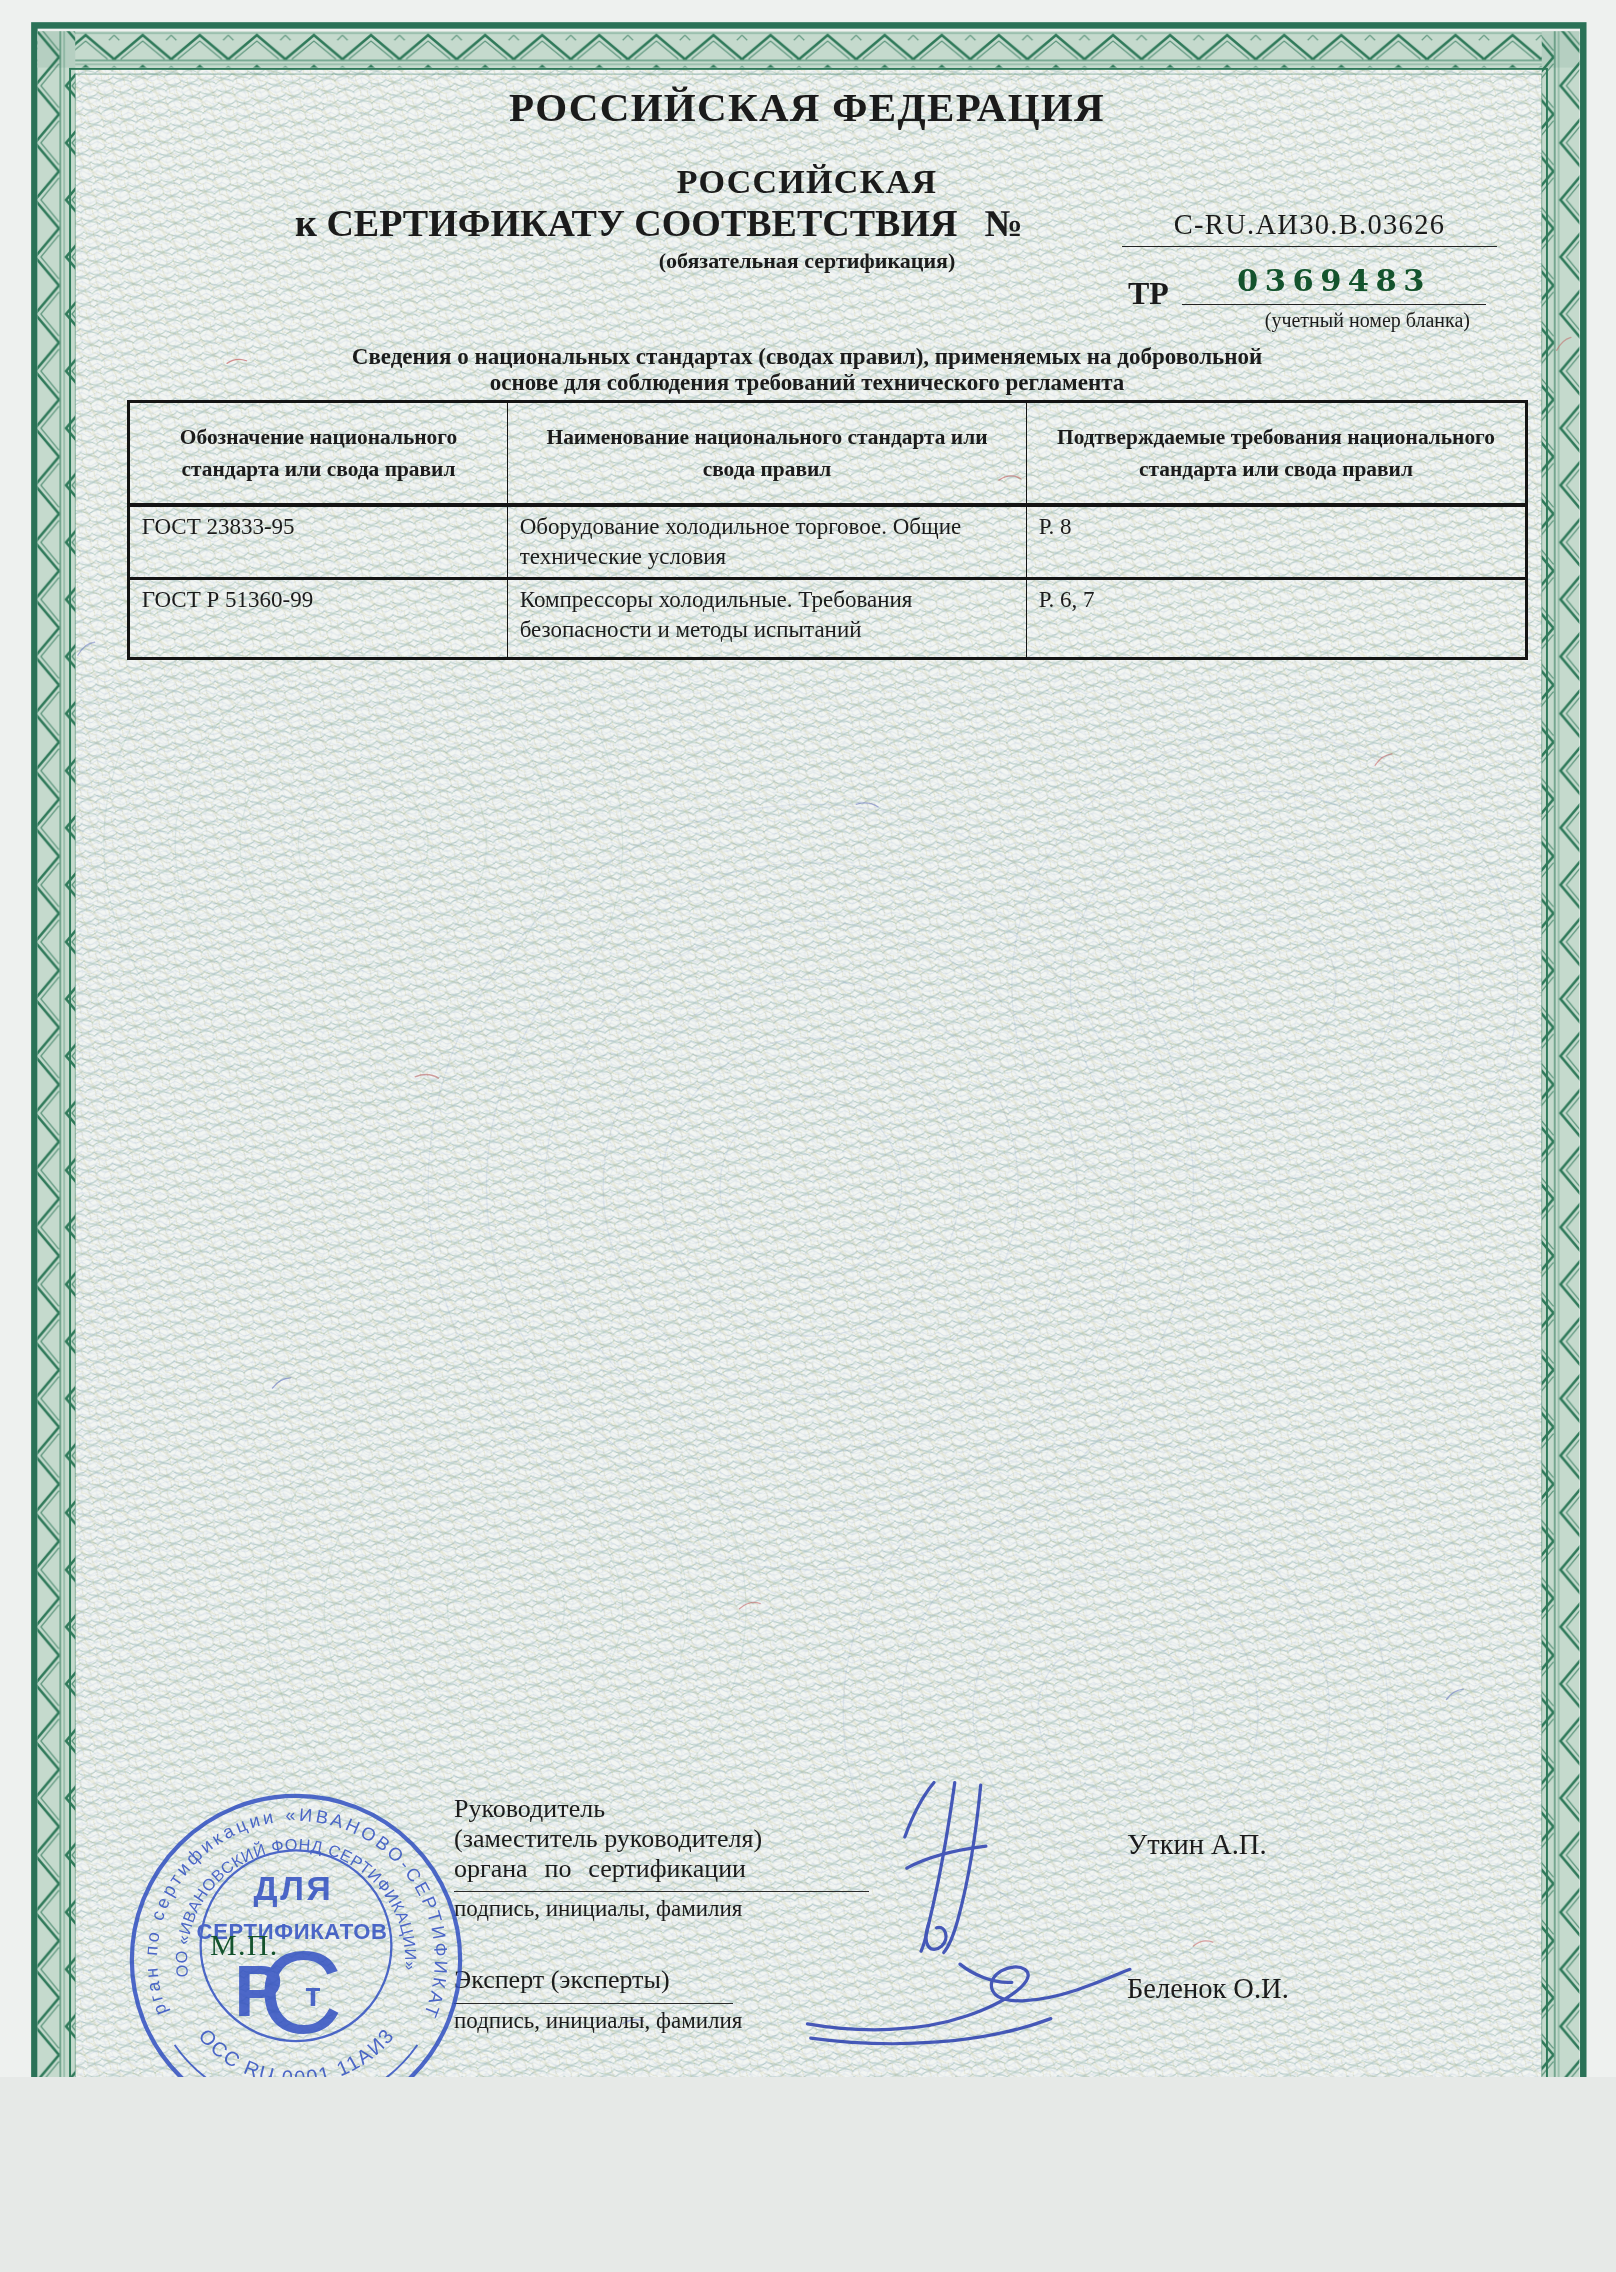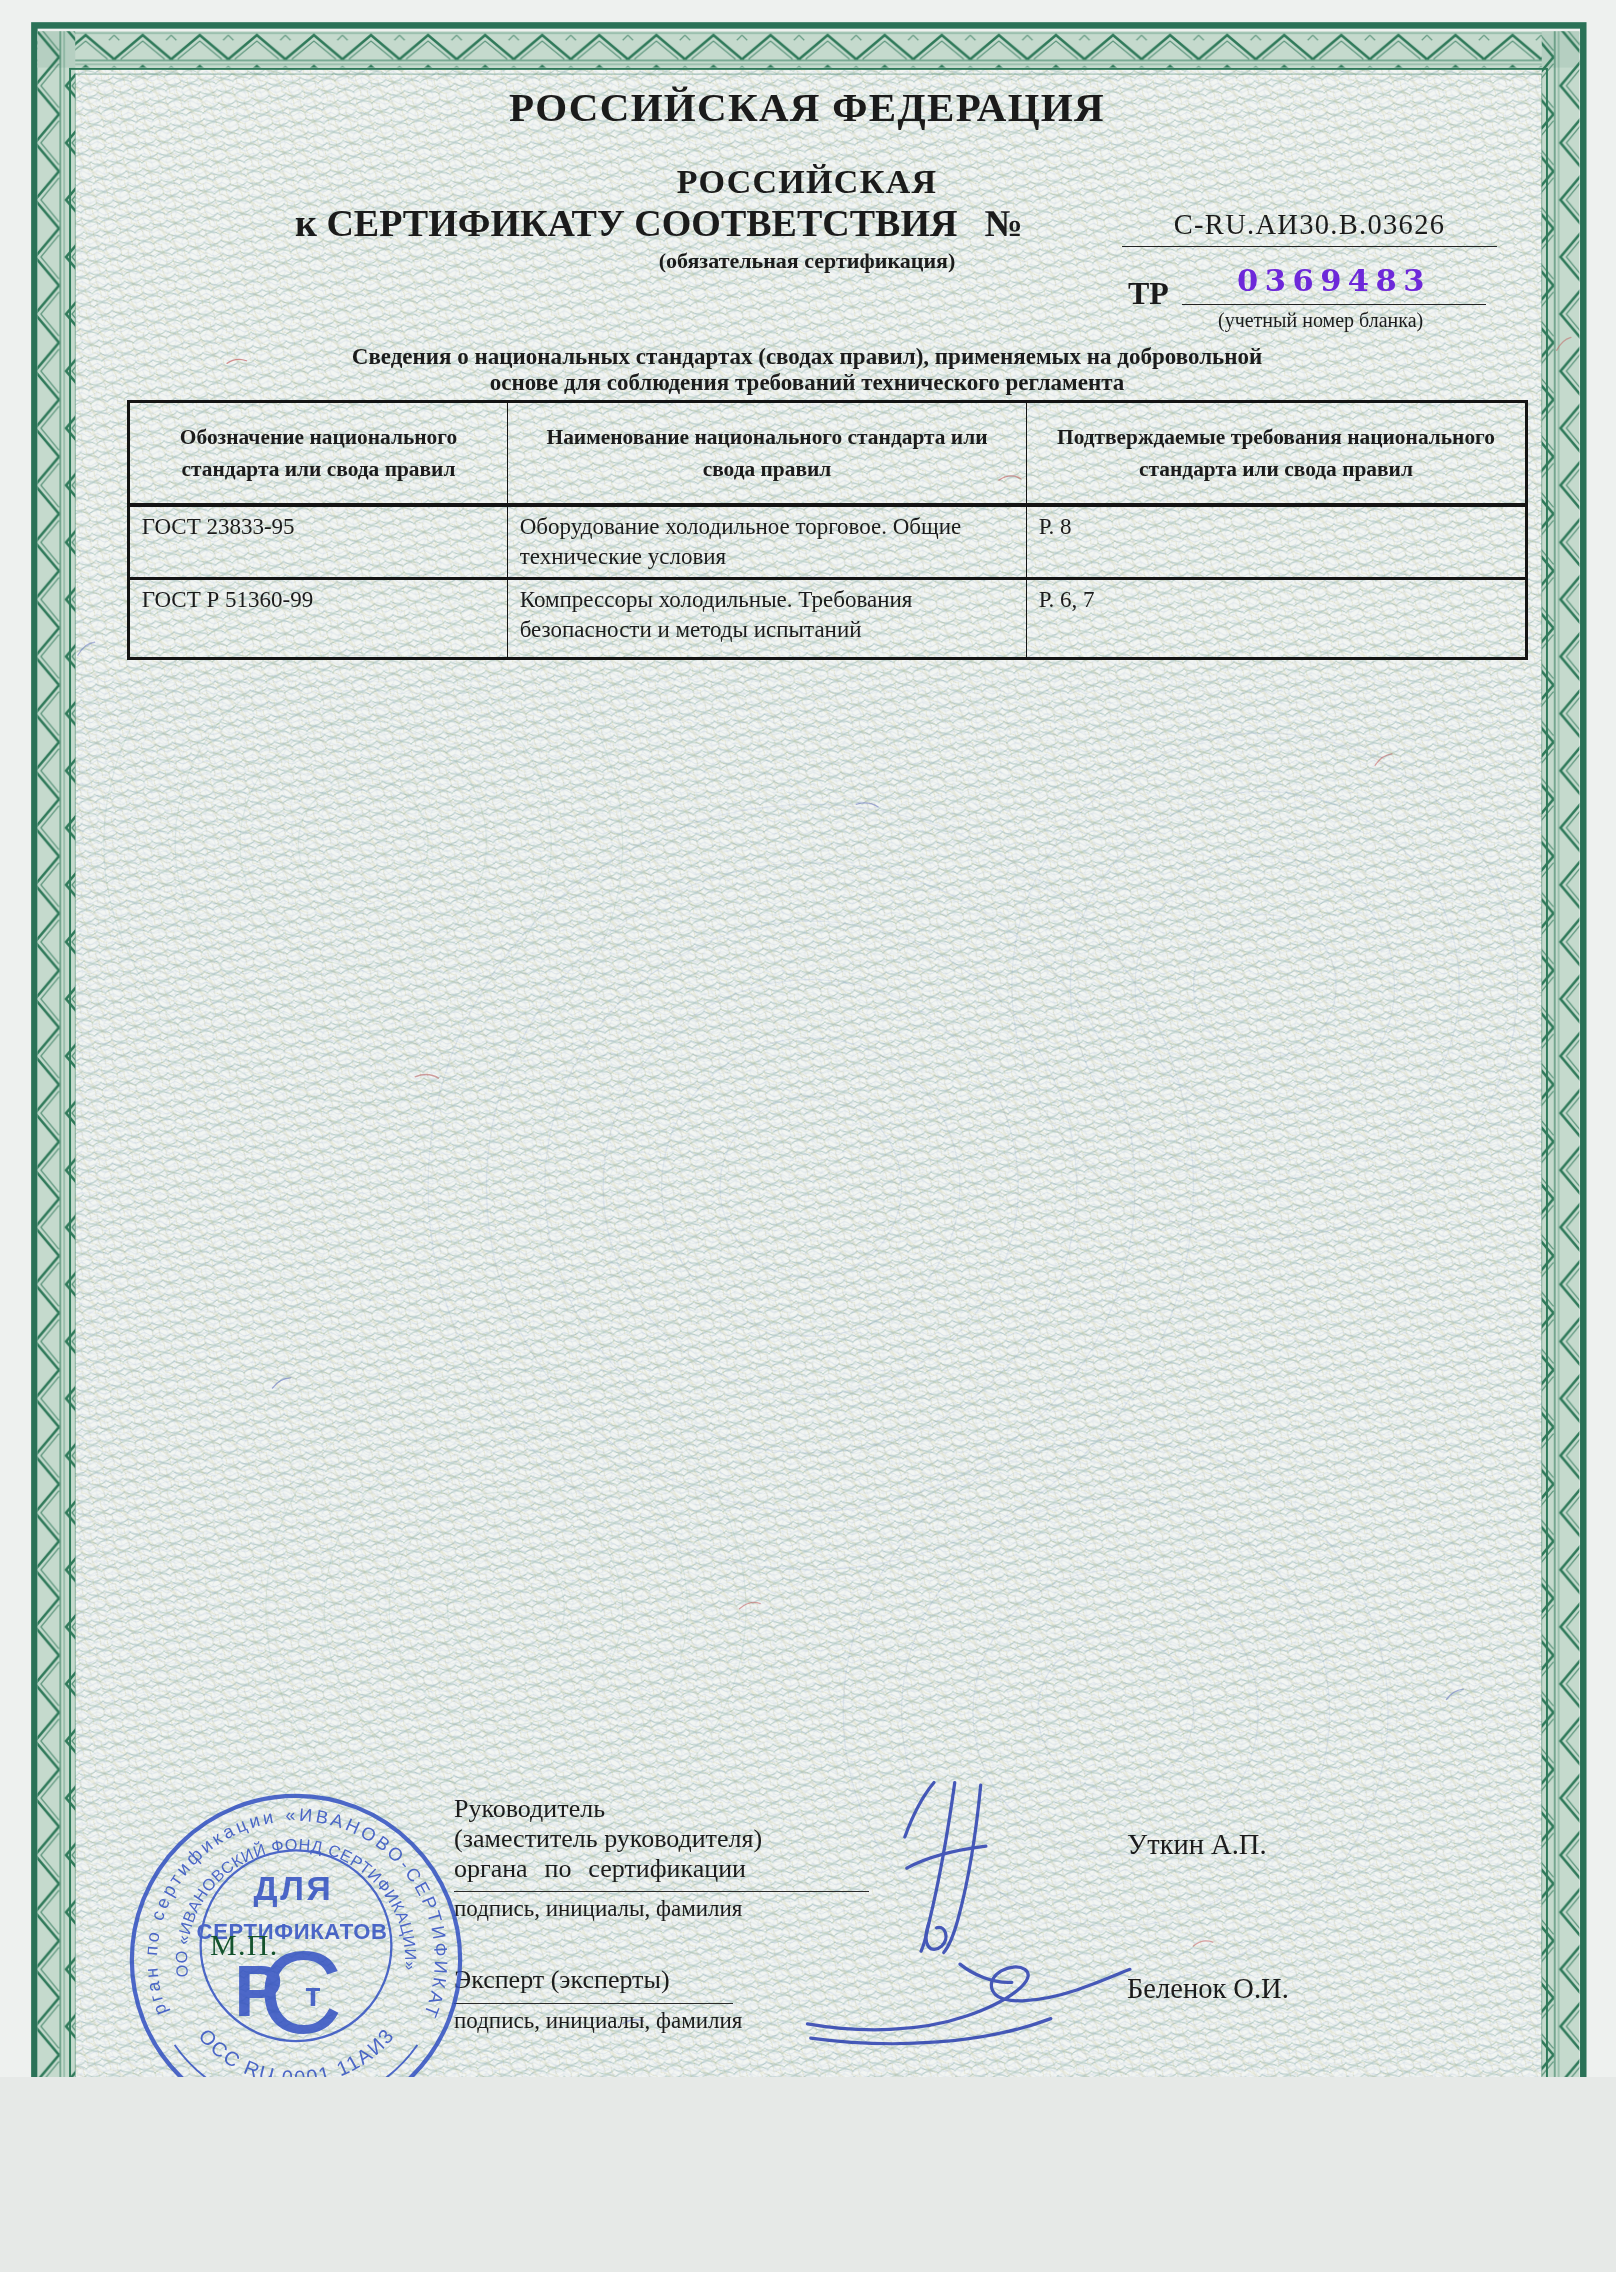--- a/index.html
+++ b/index.html
@@ -12,22 +12,22 @@
   .h-country{top:83px;font-weight:bold;font-size:41px;letter-spacing:1.3px;}
   .h-app{top:163px;font-weight:bold;font-size:34px;letter-spacing:1.3px;}
   .h-certline{left:295px;top:201px;font-weight:bold;font-size:38px;white-space:nowrap;}
   .h-certline .nosign{margin-left:27px;}
   .cert-number{left:1122px;top:209px;width:375px;text-align:center;font-size:28.5px;
                letter-spacing:1.3px;border-bottom:1.9px solid #222;padding-bottom:5.2px;}
   .h-sub{top:248px;font-weight:bold;font-size:22px;}
   .tr-label{left:1128px;top:275px;font-weight:bold;font-size:32px;}
   .blank-number{left:1182px;top:262px;width:304px;height:42px;text-align:center;
                 border-bottom:1.9px solid #222;font-family:"DejaVu Serif",serif;
-                font-weight:bold;font-size:30.5px;letter-spacing:6.5px;color:#6d28d9;}
-  .blank-caption{left:1218px;top:309px;width:304px;text-align:left;font-size:20px;}
+                font-weight:bold;font-size:30.5px;letter-spacing:6.5px;color:#14532d;}
+  .blank-caption{left:1166px;top:309px;width:304px;text-align:right;font-size:20px;}
   .intro{left:97px;width:1420px;text-align:center;font-weight:bold;font-size:23px;}
   .intro1{top:344px;} .intro2{top:370px;}
   
   .std-table{position:absolute;left:127px;top:400px;width:1398px;border-collapse:collapse;
              table-layout:fixed;border:3.9px solid #141414;}
   .std-table th{border:1.9px solid #141414;border-top-width:3.9px;border-bottom-width:4.5px;
                 font-weight:bold;font-size:21.4px;line-height:32px;text-align:center;
                 vertical-align:middle;padding:2.6px 15.6px;}
   .std-table td{border:1.9px solid #141414;border-bottom-width:3.9px;font-size:23px;line-height:30px;
                 text-align:left;vertical-align:top;padding:5.2px 9px 5.2px 11.7px;}

